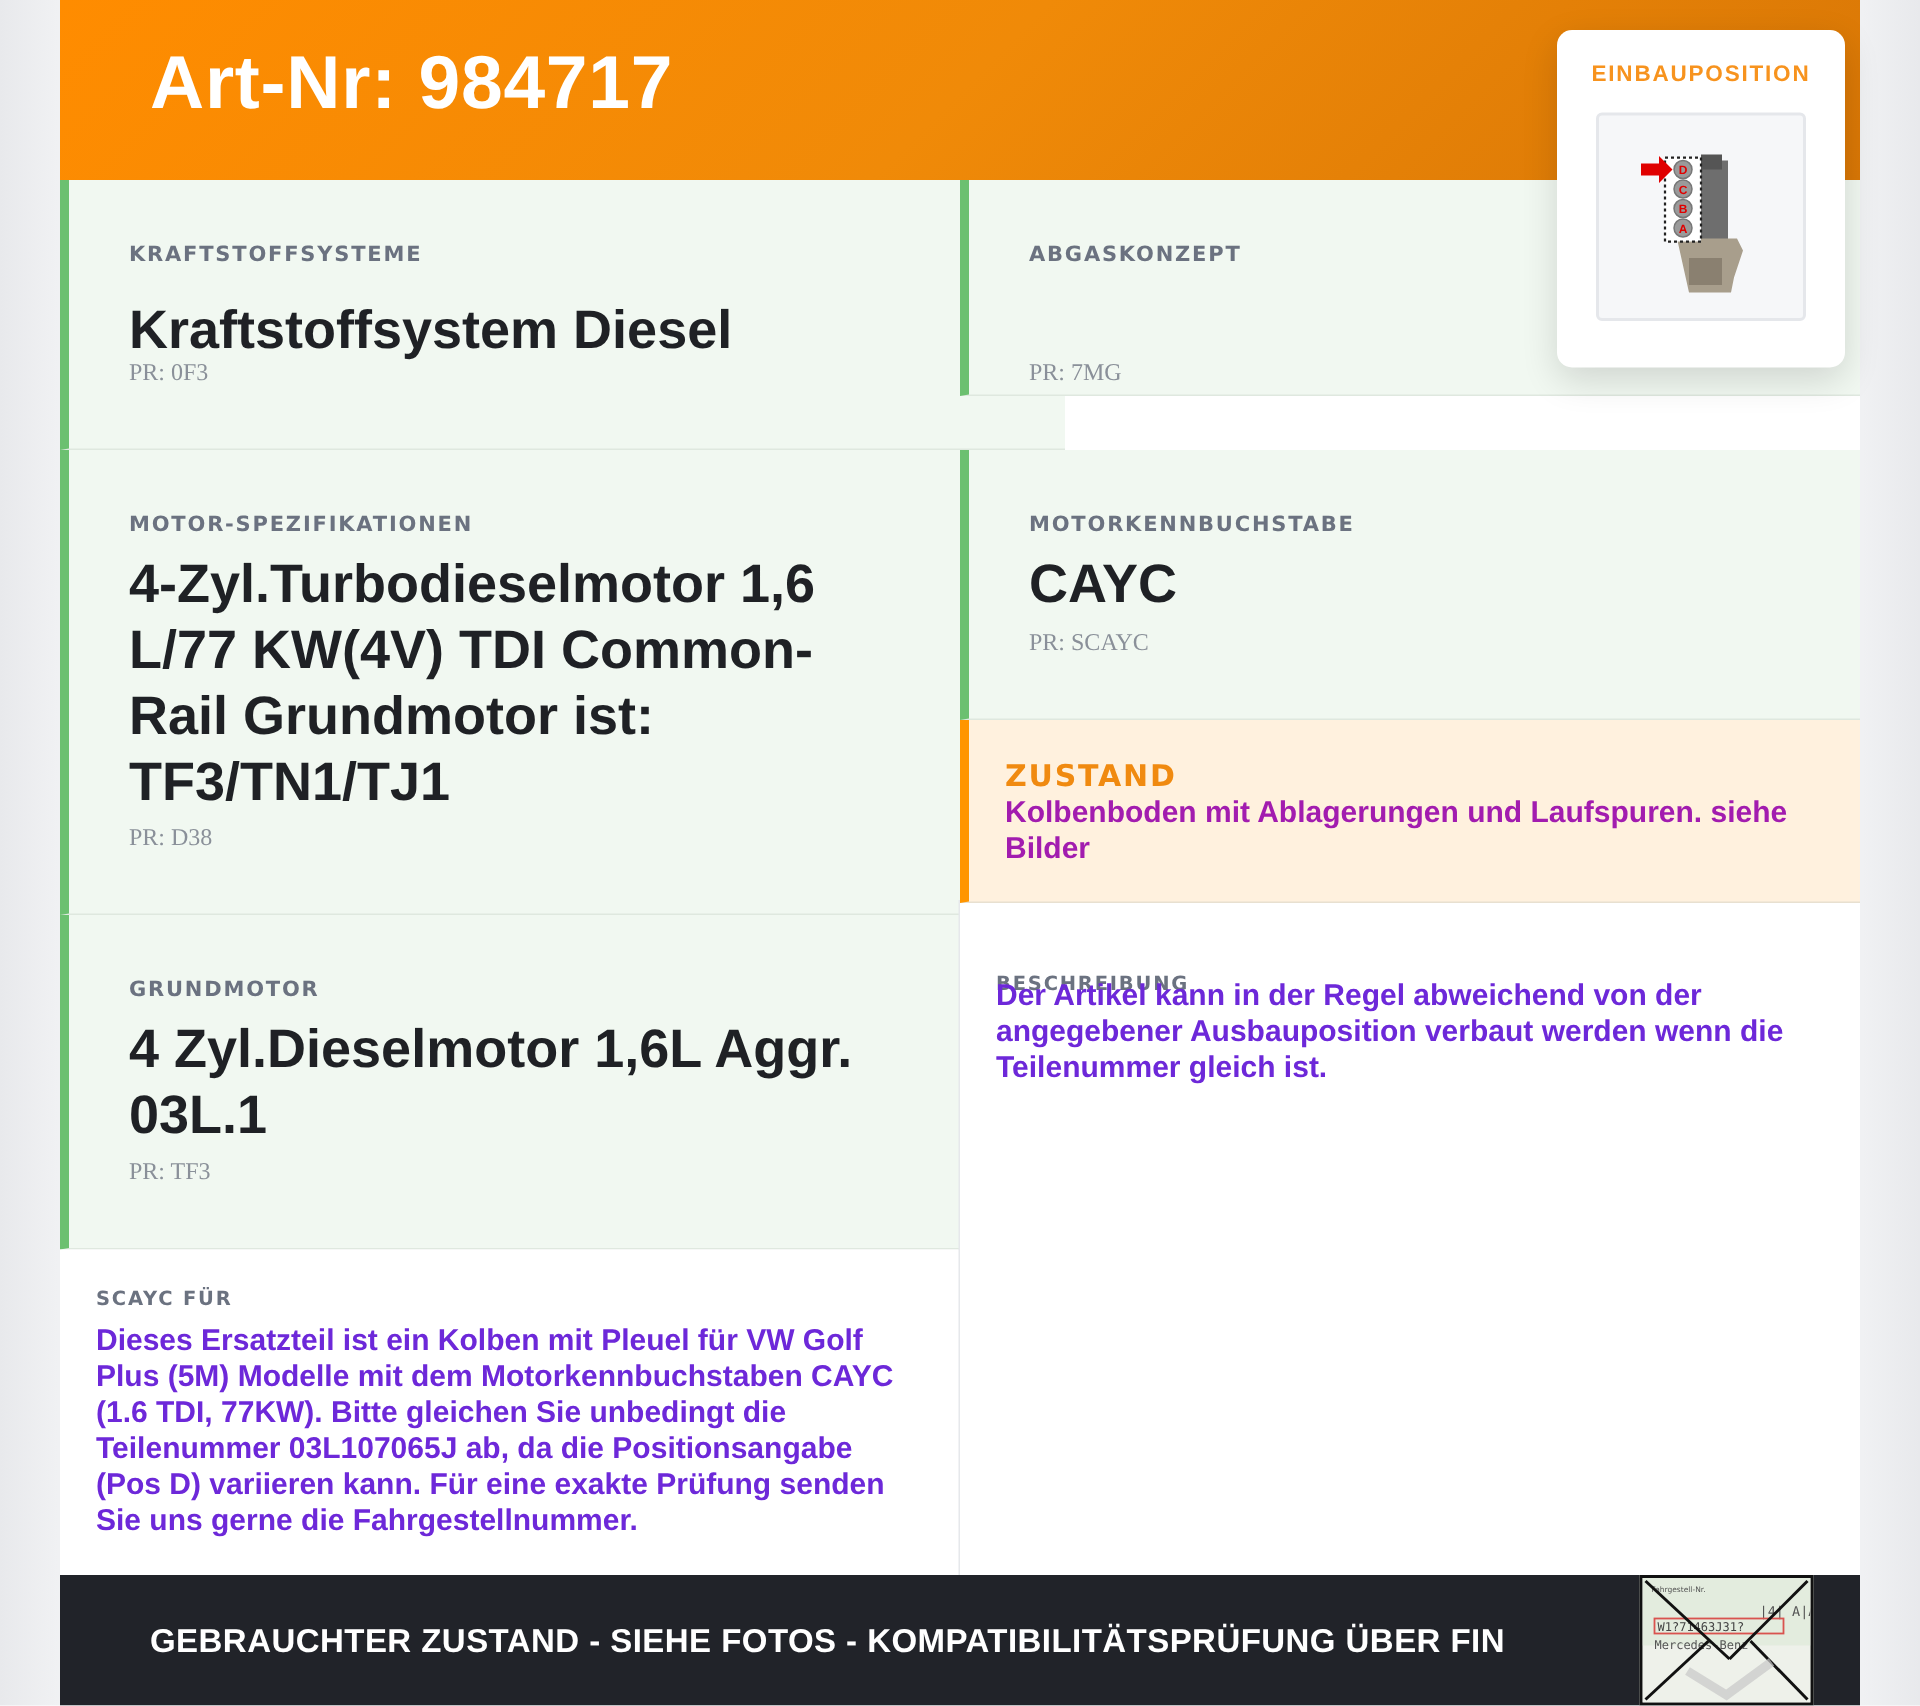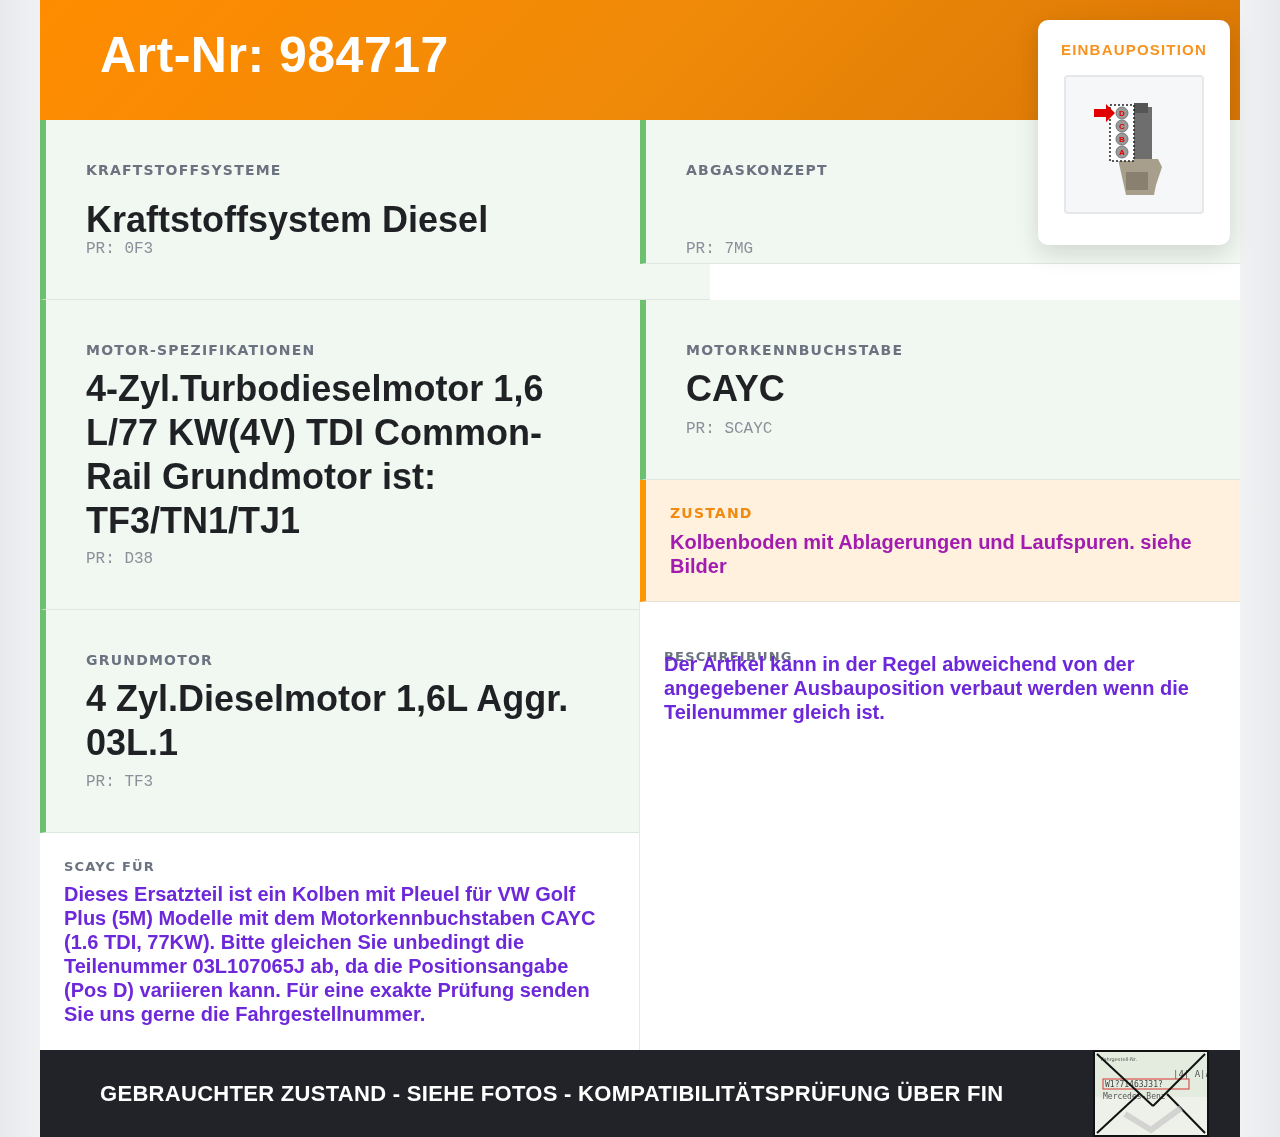--- a/index.html
+++ b/index.html
@@ -37,30 +37,30 @@
     font-family: "DejaVu Sans", sans-serif; font-size: 14px;
   }
   .cell .value {
     position: absolute; left: 40px; right: 40px;
     font-size: 36px; font-weight: 700; color: #1f2125; line-height: 44px;
     font-family: "Liberation Sans", sans-serif;
   }
   .cell .pr {
     position: absolute; left: 40px;
     font-size: 16px; color: #8a9099;
-    font-family: Liberation Mono, monospace;
+    font-family: Liberation Serif, serif;
   }
   .zustand {
     position: absolute; left: 600px; top: 480px; width: 600px; height: 122px;
     background: #fff1de; border-left: 6px solid #ff9500;
     border-bottom: 1px solid #e8e0d0;
   }
   .zustand .label {
     position: absolute; left: 24px; top: 25px;
-    font-size: 14px; font-weight: 700; color: #f08a10; letter-spacing: 1.2px;
+    font-size: 20px; font-weight: 700; color: #f08a10; letter-spacing: 1.2px;
     font-family: "DejaVu Sans", sans-serif;
   }
   .zustand .text {
     position: absolute; left: 24px; top: 50px; right: 30px;
     font-size: 20px; font-weight: 700; color: #a21caf; line-height: 24px;
     font-family: "Liberation Sans", sans-serif;
   }
   .plain {
     position: absolute; background: #ffffff;
   }

